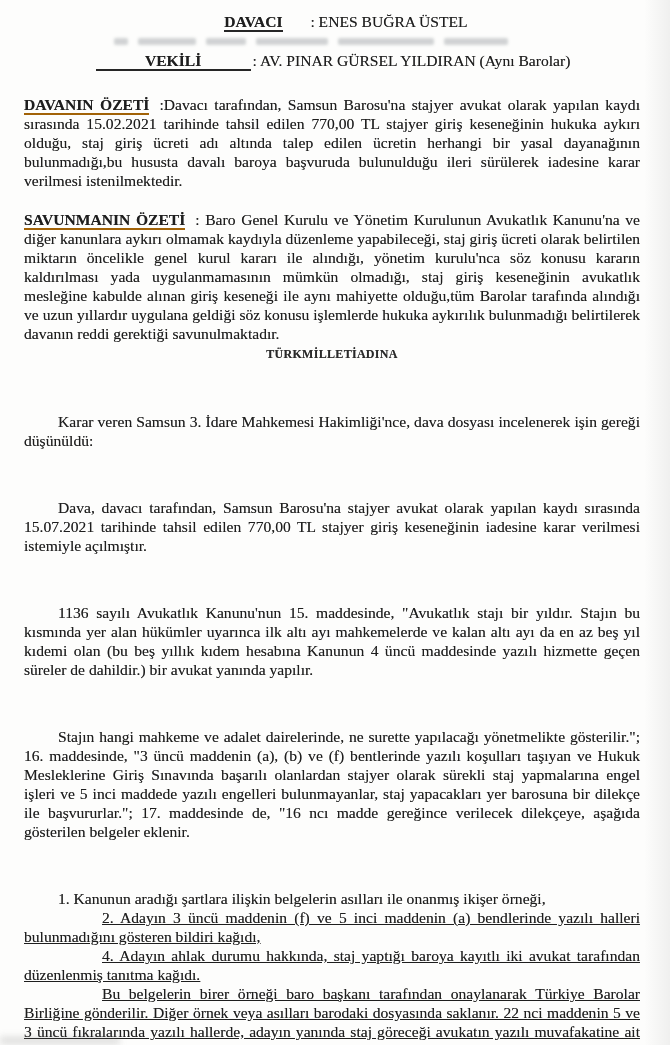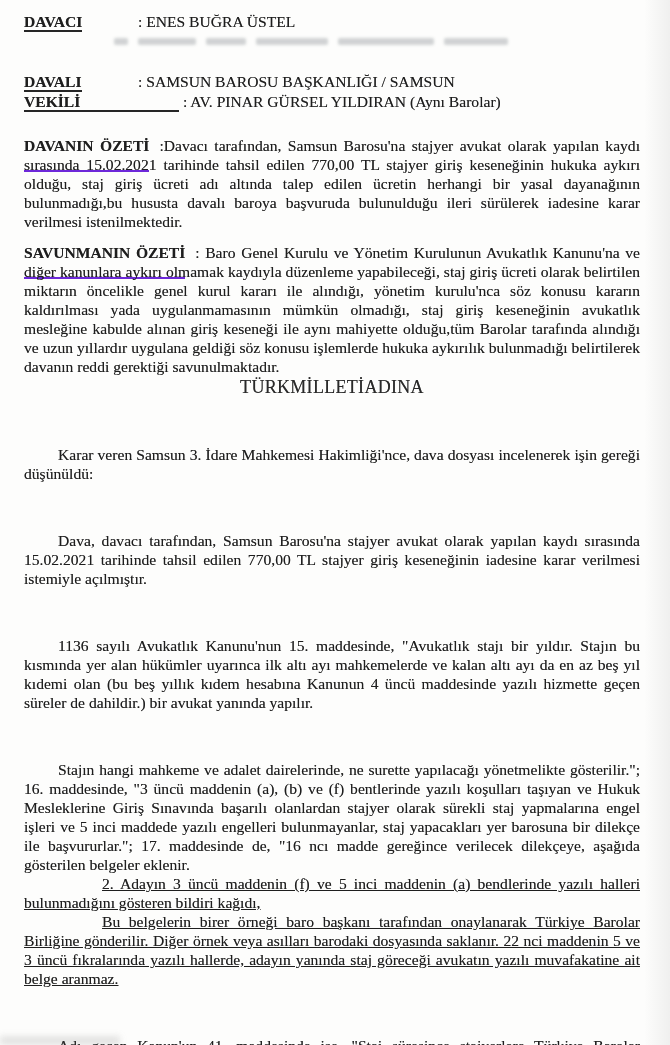--- a/index.html
+++ b/index.html
@@ -43,20 +43,21 @@
     line-height: 19px;
     text-align: justify;
   }
   .ind  { text-indent: 34px; margin-top: 48px; }
   .ind2 { text-indent: 78px; text-decoration: underline; }
 
   .party-line {
     font-size: 15.6px;
     line-height: 19px;
     white-space: nowrap;
+    text-align: center;
   }
   .plabel {
     display: inline-block;
     width: 114px;
     font-weight: 700;
   }
   .plabel .u {
     display: inline-block;
     border-bottom: 2px solid #262626;
     padding-bottom: 0px;
@@ -66,37 +67,37 @@
     width: 159px;
   }
   .plabel--wide .u {
     width: 155px; 
   }
 
   .mt-davali { margin-top: 21px; }
 
   .sec { margin-top: 0; }
   .sec-first { margin-top: 24px; }
-  .sec-second { margin-top: 12px; }
+  .sec-second { margin-top: 20px; }
   .seclabel {
     font-weight: 700;
-    border-bottom: 2px solid #6d28d9;
-    padding-bottom: 16px;
+    border-bottom: 2px solid #a16207;
+    padding-bottom: 0px;
     margin-right: 10px;
   }
 
   .heading {
     margin-top: 2px;
     margin-bottom: 16px;
     text-align: center;
-    font-size: 18px;
+    font-size: 12px;
     line-height: 19px;
     letter-spacing: 0.3px;
     color: #2a2a2a;
-    font-weight: 400;
+    font-weight: 700;
   }
 
   
   .redacted-line {
     height: 19px;
     margin-left: 90px;
     display: flex;
     align-items: center;
     gap: 10px;
     opacity: 0.38;
@@ -149,43 +150,42 @@
 
   <div class="redacted-line">
     <span class="seg s1"></span>
     <span class="seg s2"></span>
     <span class="seg s3"></span>
     <span class="seg s4"></span>
     <span class="seg s5"></span>
     <span class="seg s6"></span>
   </div>
 
-  <div class="party-line mt-davali">
-    <span class="plabel"><span class="u">DAVALI</span></span><span>: SAMSUN BAROSU BAŞKANLIĞI / SAMSUN</span>
-  </div>
 
   <div class="party-line">
     <span class="plabel plabel--wide"><span class="u">VEKİLİ</span></span><span>: AV. PINAR GÜRSEL YILDIRAN (Aynı Barolar)</span>
   </div>
 
   <p class="sec sec-first">
     <span class="seclabel">DAVANIN ÖZETİ</span><span>:Davacı tarafından, Samsun Barosu'na stajyer avukat olarak yapılan kaydı sırasında 15.02.2021 tarihinde tahsil edilen 770,00 TL stajyer giriş keseneğinin hukuka aykırı olduğu, staj giriş ücreti adı altında talep edilen ücretin herhangi bir yasal dayanağının bulunmadığı,bu hususta davalı baroya başvuruda bulunulduğu ileri sürülerek iadesine karar verilmesi istenilmektedir.</span>
   </p>
 
   <p class="sec sec-second">
     <span class="seclabel">SAVUNMANIN ÖZETİ</span><span>: Baro Genel Kurulu ve Yönetim Kurulunun Avukatlık Kanunu'na ve diğer kanunlara aykırı olmamak kaydıyla düzenleme yapabileceği, staj giriş ücreti olarak belirtilen miktarın öncelikle genel kurul kararı ile alındığı, yönetim kurulu'nca söz konusu kararın kaldırılması yada uygulanmamasının mümkün olmadığı, staj giriş keseneğinin avukatlık mesleğine kabulde alınan giriş keseneği ile aynı mahiyette olduğu,tüm Barolar tarafında alındığı ve uzun yıllardır uygulana geldiği söz konusu işlemlerde hukuka aykırılık bulunmadığı belirtilerek davanın reddi gerektiği savunulmaktadır.</span>
   </p>
 
   <div class="heading">TÜRKMİLLETİADINA</div>
 
   <p class="ind">Karar veren Samsun 3. İdare Mahkemesi Hakimliği'nce, dava dosyası incelenerek işin gereği düşünüldü:</p>
-  <p class="ind">Dava, davacı tarafından, Samsun Barosu'na stajyer avukat olarak yapılan kaydı sırasında 15.02.2021 tarihinde tahsil edilen 770,00 TL stajyer giriş keseneğinin iadesine karar verilmesi istemiyle açılmıştır.</p>
+  <p class="ind">Dava, davacı tarafından, Samsun Barosu'na stajyer avukat olarak yapılan kaydı sırasında 15.07.2021 tarihinde tahsil edilen 770,00 TL stajyer giriş keseneğinin iadesine karar verilmesi istemiyle açılmıştır.</p>
   <p class="ind">1136 sayılı Avukatlık Kanunu'nun 15. maddesinde, "Avukatlık stajı bir yıldır. Stajın bu kısmında yer alan hükümler uyarınca ilk altı ayı mahkemelerde ve kalan altı ayı da en az beş yıl kıdemi olan (bu beş yıllık kıdem hesabına Kanunun 4 üncü maddesinde yazılı hizmette geçen süreler de dahildir.) bir avukat yanında yapılır.</p>
   <p class="ind">Stajın hangi mahkeme ve adalet dairelerinde, ne surette yapılacağı yönetmelikte gösterilir."; 16. maddesinde, "3 üncü maddenin (a), (b) ve (f) bentlerinde yazılı koşulları taşıyan ve Hukuk Mesleklerine Giriş Sınavında başarılı olanlardan stajyer olarak sürekli staj yapmalarına engel işleri ve 5 inci maddede yazılı engelleri bulunmayanlar, staj yapacakları yer barosuna bir dilekçe ile başvururlar."; 17. maddesinde de, "16 ncı madde gereğince verilecek dilekçeye, aşağıda gösterilen belgeler eklenir.</p>
+  <p class="ind">1. Kanunun aradığı şartlara ilişkin belgelerin asılları ile onanmış ikişer örneği,</p>
   <p class="ind2">2. Adayın 3 üncü maddenin (f) ve 5 inci maddenin (a) bendlerinde yazılı halleri bulunmadığını gösteren bildiri kağıdı,</p>
+  <p class="ind2">4. Adayın ahlak durumu hakkında, staj yaptığı baroya kayıtlı iki avukat tarafından düzenlenmiş tanıtma kağıdı.</p>
   <p class="ind2">Bu belgelerin birer örneği baro başkanı tarafından onaylanarak Türkiye Barolar Birliğine gönderilir. Diğer örnek veya asılları barodaki dosyasında saklanır. 22 nci maddenin 5 ve 3 üncü fıkralarında yazılı hallerde, adayın yanında staj göreceği avukatın yazılı muvafakatine ait belge aranmaz.</p>
   <p class="ind">Adı geçen Kanun'un 41. maddesinde ise, "Staj süresince stajyerlere Türkiye Barolar birliğince kredi verilir.</p>
 
   <div class="cut-line">
     <span class="seg c1"></span>
     <span class="seg c2"></span>
     <span class="seg c3"></span>
     <span class="seg c4"></span>
     <span class="seg c5"></span>
   </div>

